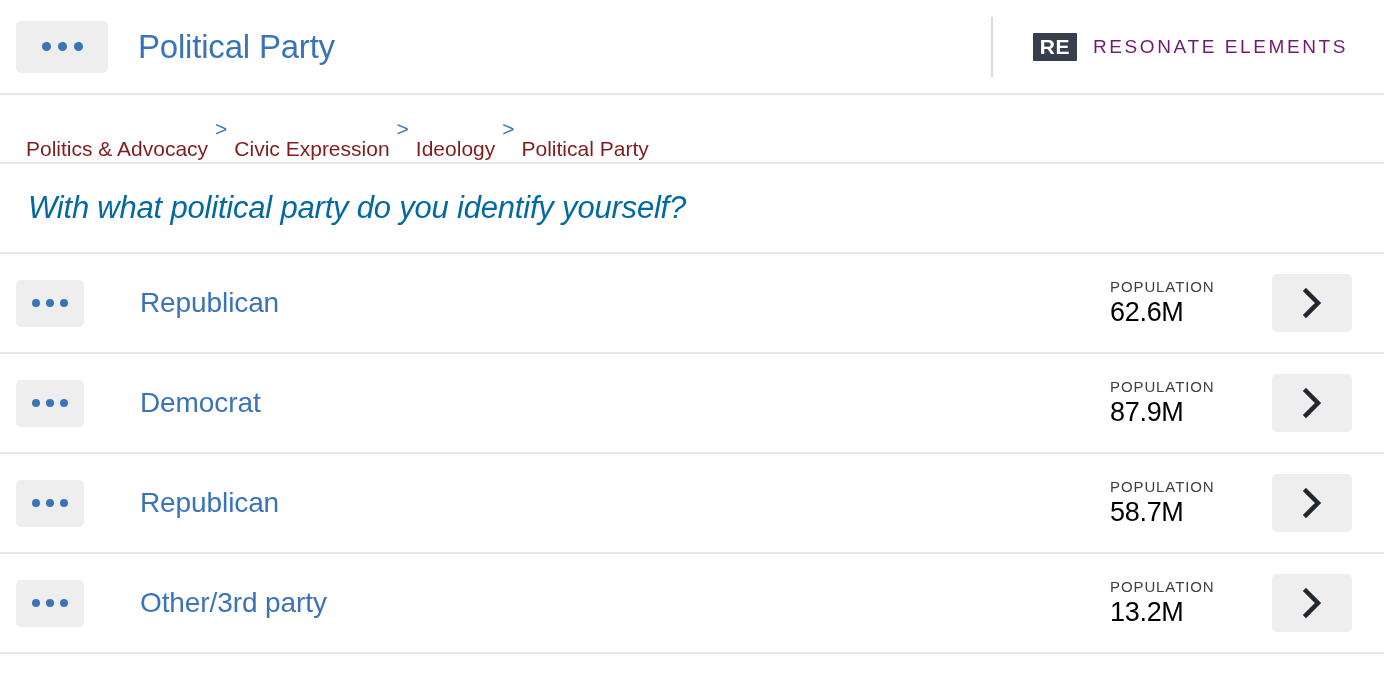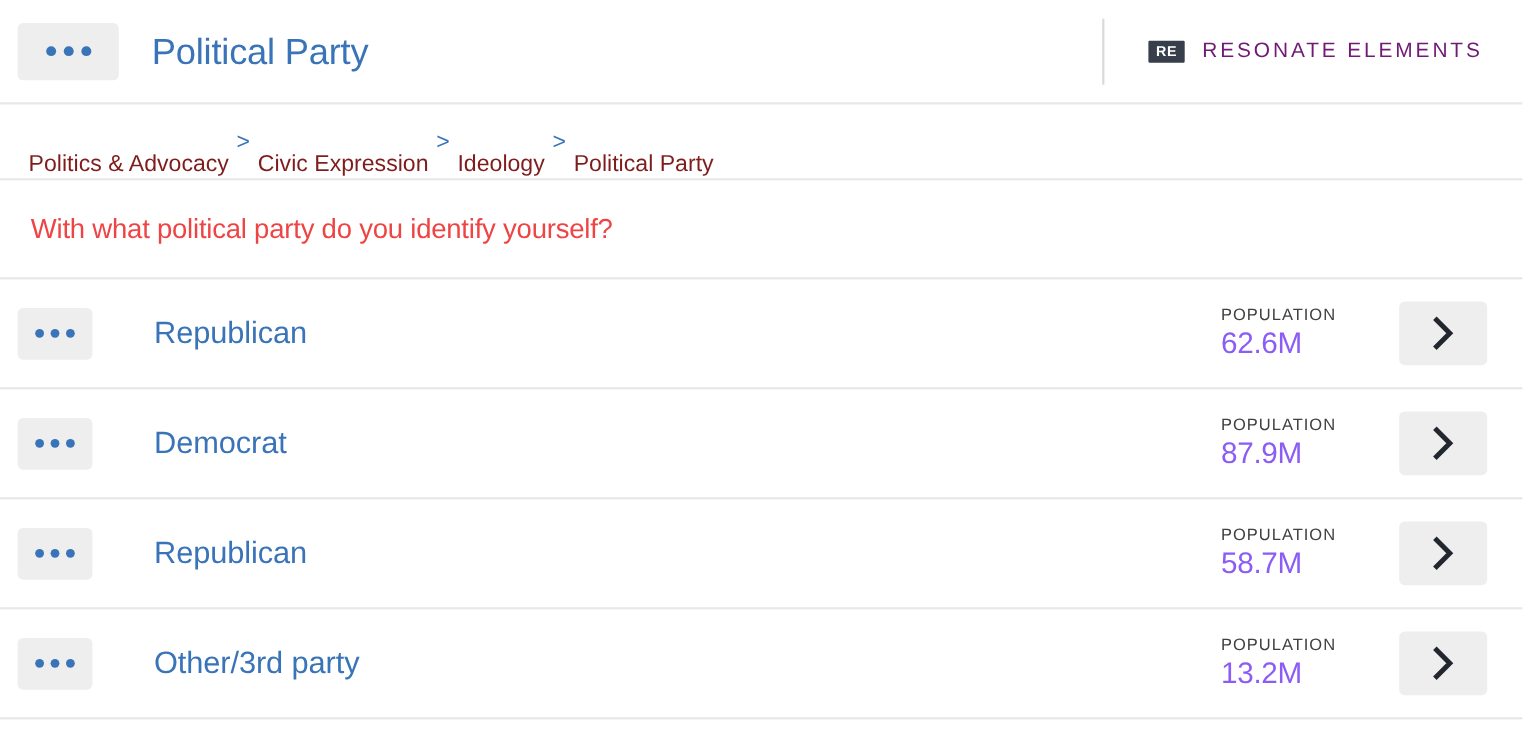--- a/index.html
+++ b/index.html
@@ -74,21 +74,21 @@
     background: #d8dade;
     margin-right: 40px;
   }
   .brand {
     display: flex;
     align-items: center;
   }
   .brand-mark {
     background: #373e4c;
     color: #ffffff;
-    font-size: 13px;
+    font-size: 21px;
     font-weight: 700;
     letter-spacing: 0.5px;
     padding: 3px 7px 4px 7px;
     line-height: 1;
     border-radius: 1px;
   }
   .brand-name {
     margin-left: 16px;
     color: #701a75;
     font-size: 19px;
@@ -124,22 +124,23 @@
   
   .question-bar {
     height: 90px;
     box-sizing: border-box;
     border-bottom: 2px solid #e8e8e8;
     display: flex;
     align-items: center;
     padding-left: 28px;
   }
   .question-text {
-    color: #ef4444;
-    font-size: 25px;
+    color: #0369a1;
+    font-size: 31px;
+    font-style: italic;
     font-weight: 400;
     letter-spacing: -0.2px;
     white-space: nowrap;
   }
 
   
   .rows {
     display: block;
   }
   .row {
@@ -194,21 +195,21 @@
   }
   .pop-label {
     color: #404040;
     font-size: 15px;
     font-weight: 400;
     letter-spacing: 0.9px;
     line-height: 1.25;
     white-space: nowrap;
   }
   .pop-value {
-    color: #8b5cf6;
+    color: #000000;
     font-size: 27px;
     font-weight: 400;
     line-height: 1.15;
     letter-spacing: -0.3px;
     white-space: nowrap;
   }
 
   .chevron-btn {
     width: 80px;
     height: 58px;

